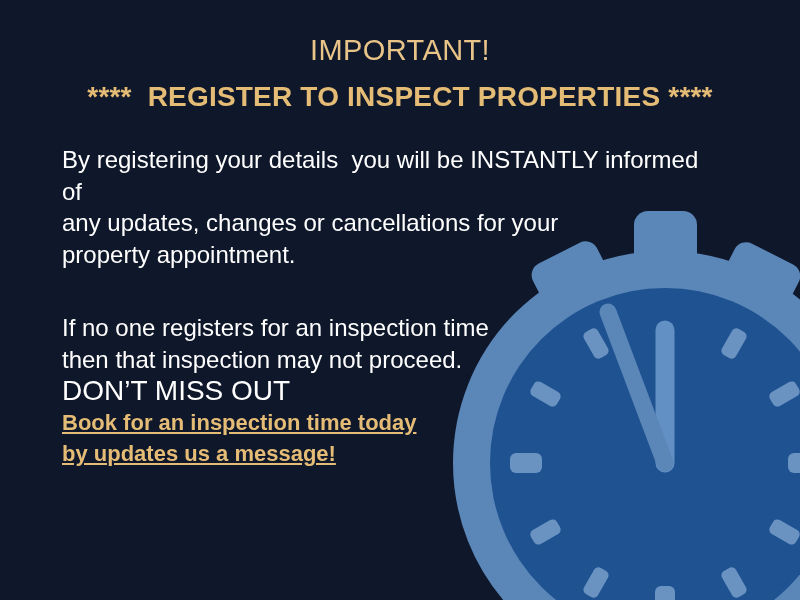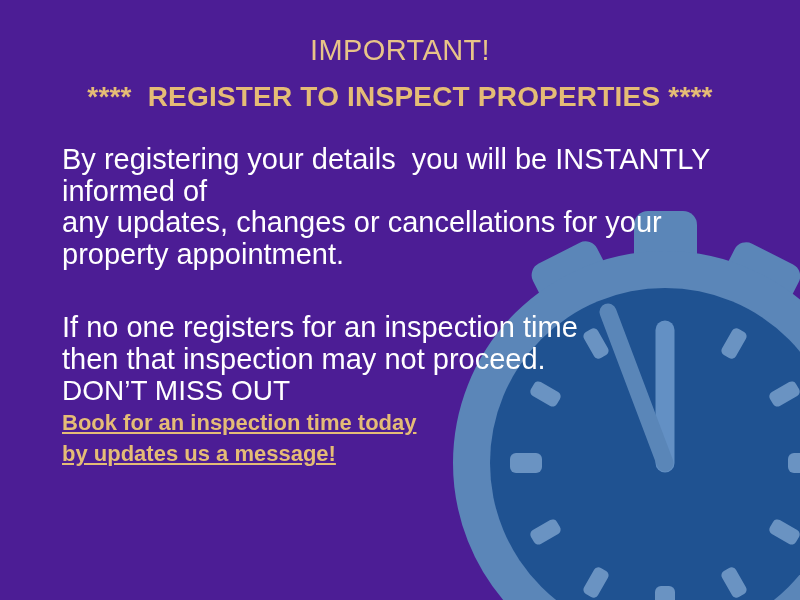--- a/index.html
+++ b/index.html
@@ -5,21 +5,21 @@
 <style>
   html, body {
     margin: 0;
     padding: 0;
     background: #11355f;
   }
   #slide {
     position: relative;
     width: 800px;
     height: 600px;
-    background: #4c1d95;
+    background: #0f172a;
     overflow: hidden;
     font-family: "Liberation Sans", sans-serif;
     -webkit-font-smoothing: antialiased;
   }
 
   
   #clock-graphic {
     position: absolute;
     left: 0;
     top: 0;
@@ -55,21 +55,21 @@
   }
 
   
   .body-copy {
     position: absolute;
     left: 62px;
     top: 144px;
     width: 660px;
   }
   .para {
-    font-size: 29px;
+    font-size: 24px;
     line-height: 31.5px;
     color: #ffffff;
     font-weight: 400;
     white-space: pre-wrap;
   }
   .para.para-gap { margin-top: 42px; }
 
   .cta-line-plain {
     font-size: 28px;
     line-height: 31.5px;

